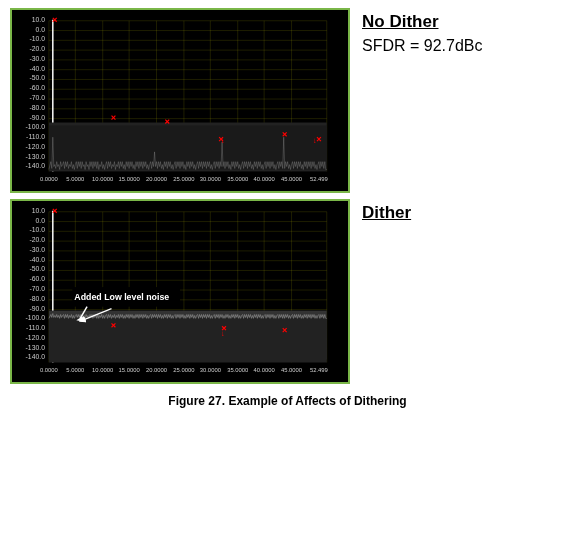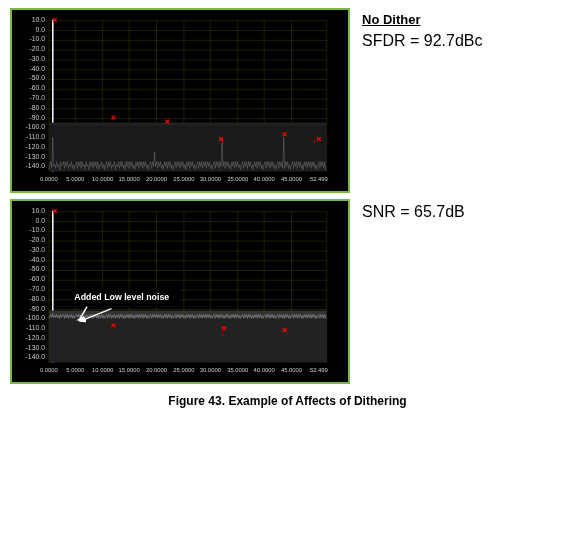--- a/index.html
+++ b/index.html
@@ -46,21 +46,21 @@
 
     .stats-panel {
       flex: 1;
       padding: 4px 0 0 4px;
       display: flex;
       flex-direction: column;
       gap: 2px;
     }
 
     .stats-title {
-      font-size: 13px;
+      font-size: 17px;
       font-weight: bold;
       text-decoration: underline;
       margin-bottom: 3px;
     }
 
     .stats-line {
       font-size: 16px;
       font-family: Arial, sans-serif;
       white-space: nowrap;
     }
@@ -309,19 +309,19 @@
           <rect x="60" y="88" width="110" height="20" fill="black" stroke="none"></rect>
           <text x="62" y="101" fill="white" font-size="9" font-weight="bold" font-family="Arial">Added Low level noise</text>
 
           <line x1="75" y1="108" x2="68" y2="120" stroke="white" stroke-width="1.5"></line>
           <polygon points="64,122 70,118 74,124" fill="white"></polygon>
         </g>
       </svg>
     </div>
 
     <div class="stats-panel">
-      <div class="stats-line">SNR   = 65.7dB</div>
+      <div class="stats-title">Dither</div>
     </div>
   </div>
 
-  <div class="figure-caption">Figure 43. Example of Affects of Dithering</div>
+  <div class="figure-caption">Figure 27. Example of Affects of Dithering</div>
 
 </div>
 
 </body></html>

